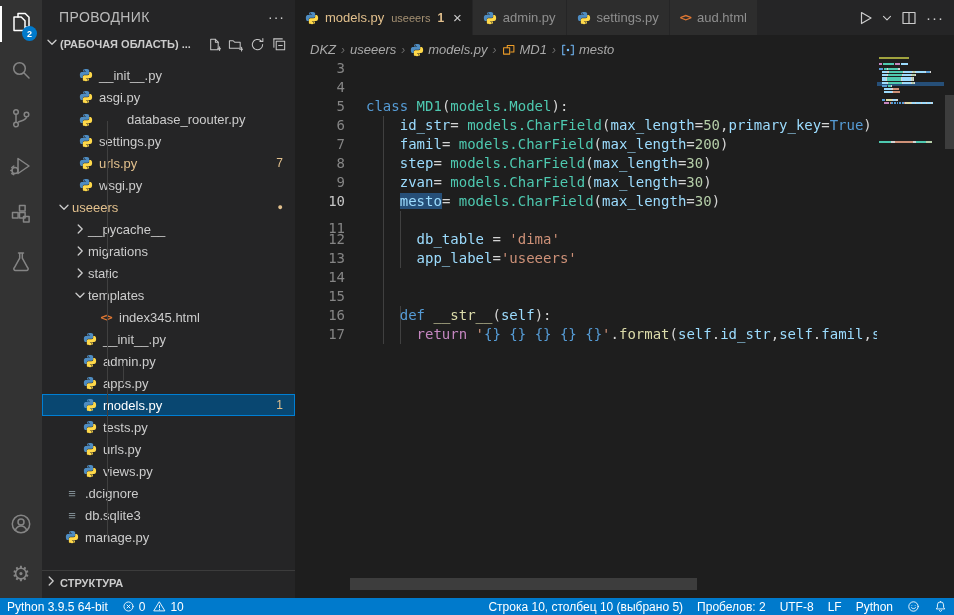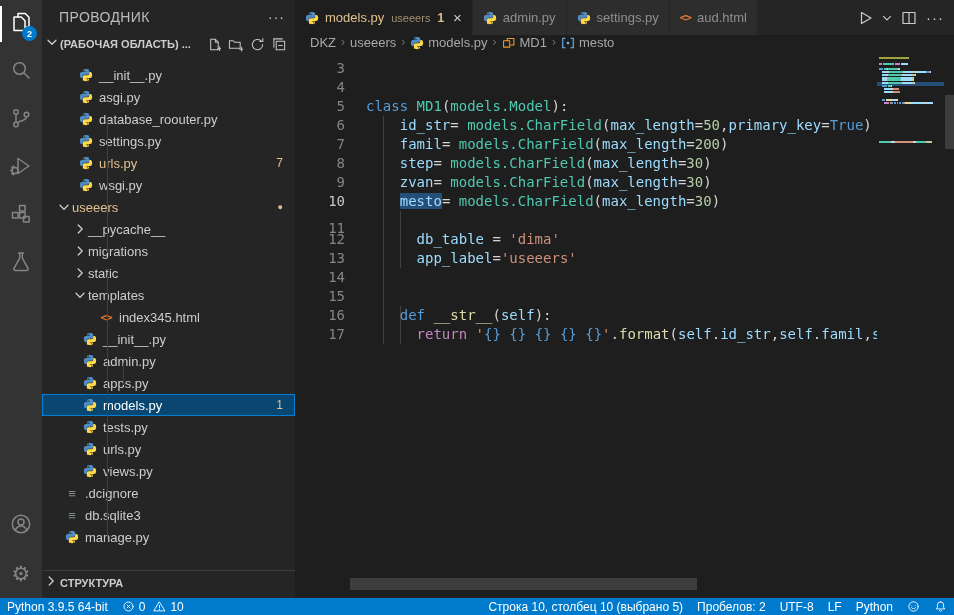--- a/index.html
+++ b/index.html
@@ -55,21 +55,21 @@
   .tab .ficon { margin-right:6px; display:flex; }
   .tab.active { background:#1e1e1e; color:#e2c08d; }
   .tab .tab-desc { font-size:11px; color:#a59173; margin-left:7px; }
   .tab .tab-badge { color:#e2c08d; font-size:12px; margin-left:7px; font-weight:bold; }
   .tab .tab-close { margin-left:9px; color:#cccccc; font-size:15px; line-height:1; }
   .tab-filler { flex:1; background:#252526; }
   .editor-actions { display:flex; align-items:center; gap:4px; padding:0 8px; background:#252526; color:#cccccc; }
   .ea-btn { display:flex; align-items:center; justify-content:center; width:22px; height:24px; cursor:pointer; }
   .ea-ellipsis { font-size:15px; letter-spacing:1px; }
 
-  .breadcrumbs { height:22px; display:flex; align-items:flex-start; padding-left:15px; font-size:13px; color:#a9a9a9; background:#1e1e1e; }
+  .breadcrumbs { height:22px; display:flex; align-items:flex-end; padding-left:15px; font-size:13px; color:#a9a9a9; background:#1e1e1e;font-style:italic; }
   .bc-item { display:flex; align-items:center; cursor:pointer; }
   .bc-item .ficon { margin-right:4px; display:flex; }
   .bc-sep { margin:0 5px; color:#6e6e6e; font-size:12px; }
 
   .editor-body { position:relative; flex:1; overflow:hidden; font-family:"DejaVu Sans Mono", monospace; }
   .code-line { position:absolute; left:0; height:19px; display:flex; white-space:pre; font-size:14px; line-height:19px; }
   .ln { width:50px; text-align:right; color:#858585; }
   .ln.cur { color:#c6c6c6; }
   .lc { margin-left:21px; }
   .c-d{color:#d4d4d4} .c-k1{color:#c586c0} .c-k2{color:#569cd6} .c-ty{color:#4ec9b0}
@@ -220,21 +220,21 @@
             <span class="ficon">
               <svg width="14" height="14" viewBox="0 0 32 32">
                 <path fill="#4e8cc1" d="M15.9 2c-7 0-6.6 3-6.6 3v3.2h6.8v1H6.7S2 8.6 2 15.9c0 7.2 4.1 7 4.1 7h2.5v-3.4s-.1-4.1 4-4.1h6.7s3.9.1 3.9-3.8V5.2S23.8 2 15.9 2zm-3.7 2.1a1.2 1.2 0 1 1 0 2.4 1.2 1.2 0 0 1 0-2.4z"></path>
                 <path fill="#ffd94a" d="M16.1 30c7 0 6.6-3 6.6-3v-3.2h-6.8v-1h9.4s4.7.6 4.7-6.7c0-7.2-4.1-7-4.1-7h-2.5v3.4s.1 4.1-4 4.1h-6.7s-3.9-.1-3.9 3.8v6.4S8.2 30 16.1 30zm3.7-2.1a1.2 1.2 0 1 1 0-2.4 1.2 1.2 0 0 1 0 2.4z"></path>
               </svg>
             </span>
             <span class="flabel">asgi.py</span>
           </span>
         </div>
         <div class="tree-row">
-          <span style="display: flex; align-items: flex-start; padding-left: 36px;">
+          <span style="display: flex; align-items: flex-end; padding-left: 36px; gap: 28px;">
             <span class="ficon">
               <svg width="14" height="14" viewBox="0 0 32 32">
                 <path fill="#4e8cc1" d="M15.9 2c-7 0-6.6 3-6.6 3v3.2h6.8v1H6.7S2 8.6 2 15.9c0 7.2 4.1 7 4.1 7h2.5v-3.4s-.1-4.1 4-4.1h6.7s3.9.1 3.9-3.8V5.2S23.8 2 15.9 2zm-3.7 2.1a1.2 1.2 0 1 1 0 2.4 1.2 1.2 0 0 1 0-2.4z"></path>
                 <path fill="#ffd94a" d="M16.1 30c7 0 6.6-3 6.6-3v-3.2h-6.8v-1h9.4s4.7.6 4.7-6.7c0-7.2-4.1-7-4.1-7h-2.5v3.4s.1 4.1-4 4.1h-6.7s-3.9-.1-3.9 3.8v6.4S8.2 30 16.1 30zm3.7-2.1a1.2 1.2 0 1 1 0-2.4 1.2 1.2 0 0 1 0 2.4z"></path>
               </svg>
             </span>
             <span class="flabel">database_roouter.py</span>
           </span>
         </div>
         <div class="tree-row">

